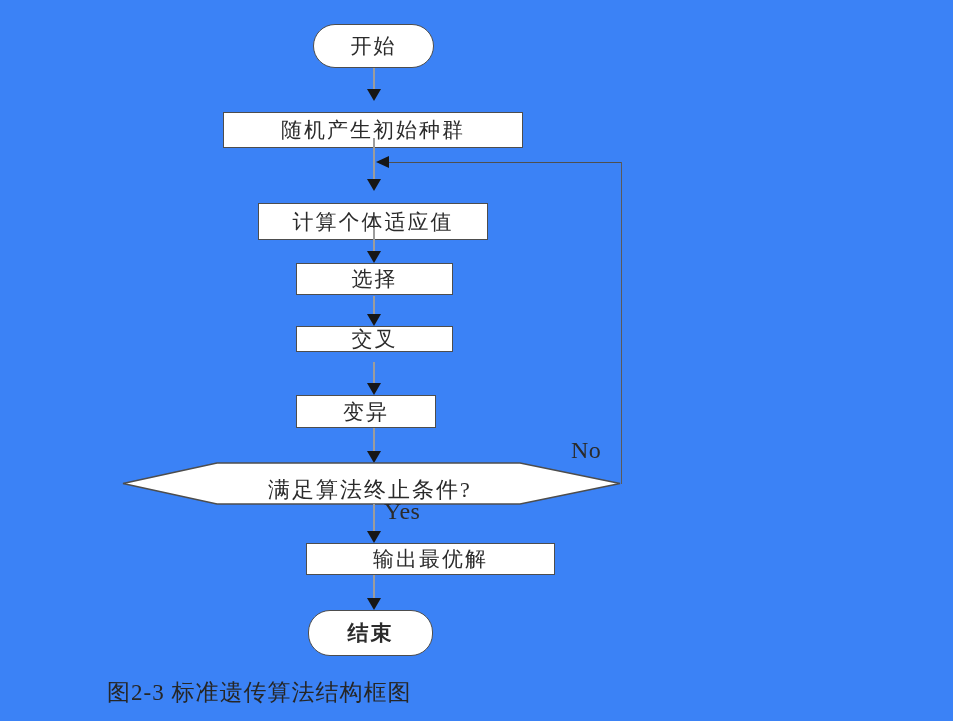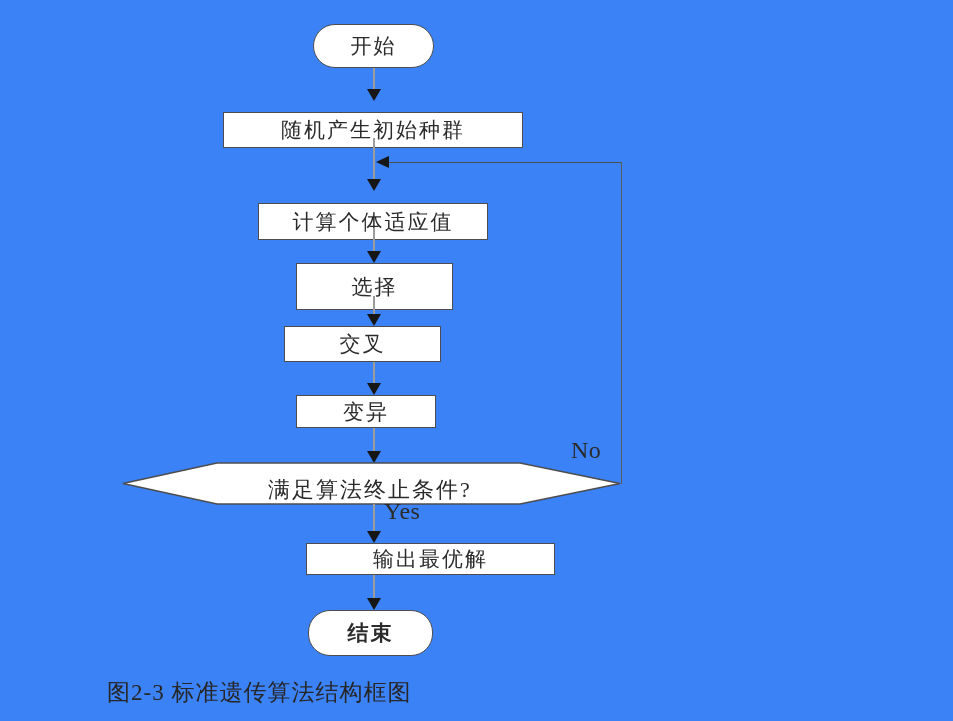--- a/index.html
+++ b/index.html
@@ -95,28 +95,28 @@
   <div class="hline" style="left:389px; top:162px; width:233px;"></div>
   <div class="vline dark" style="left:621px; top:162px; height:322px;"></div>
 
   <div class="node" style="left:258px; top:191px; width:230px; height:37px;margin-top:12px;">
     <span>计算个体适应值</span>
   </div>
 
   <div class="vline" style="left:373px; top:228px; height:23px;"></div>
   <div class="arrow-down" style="left:367px; top:251px;"></div>
 
-  <div class="node" style="left:296px; top:263px; width:157px; height:47px;">
+  <div class="node" style="left:296px; top:263px; width:157px; height:32px;">
     <span>选择</span>
   </div>
 
   <div class="vline" style="left:373px; top:296px; height:18px;"></div>
   <div class="arrow-down" style="left:367px; top:314px;"></div>
 
-  <div class="node" style="left:284px; top:326px; width:157px; height:36px;">
+  <div class="node" style="left:296px; top:326px; width:157px; height:26px;">
     <span>交叉</span>
   </div>
 
   <div class="vline" style="left:373px; top:362px; height:21px;"></div>
   <div class="arrow-down" style="left:367px; top:383px;"></div>
 
   <div class="node" style="left:296px; top:395px; width:140px; height:33px;">
     <span>变异</span>
   </div>
 

